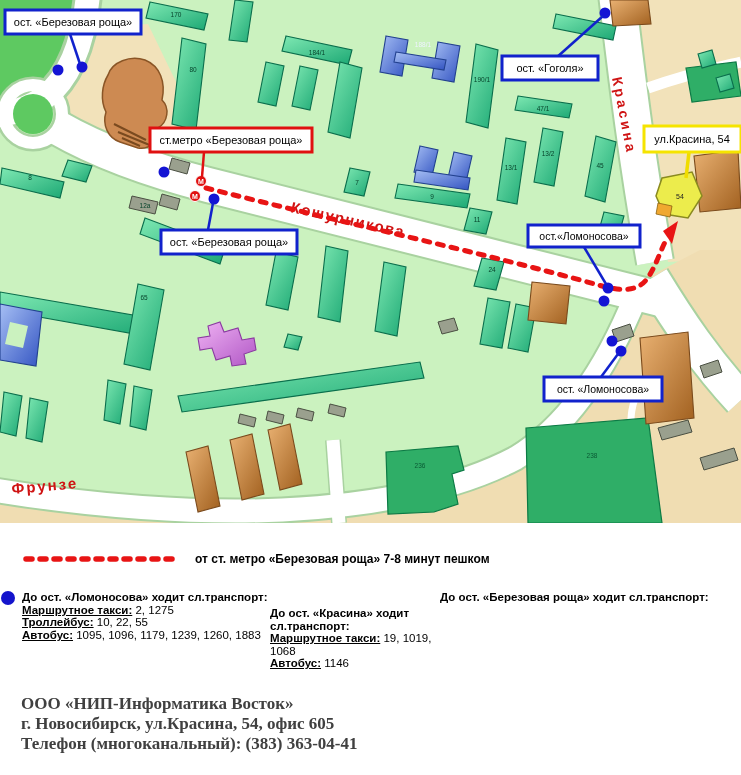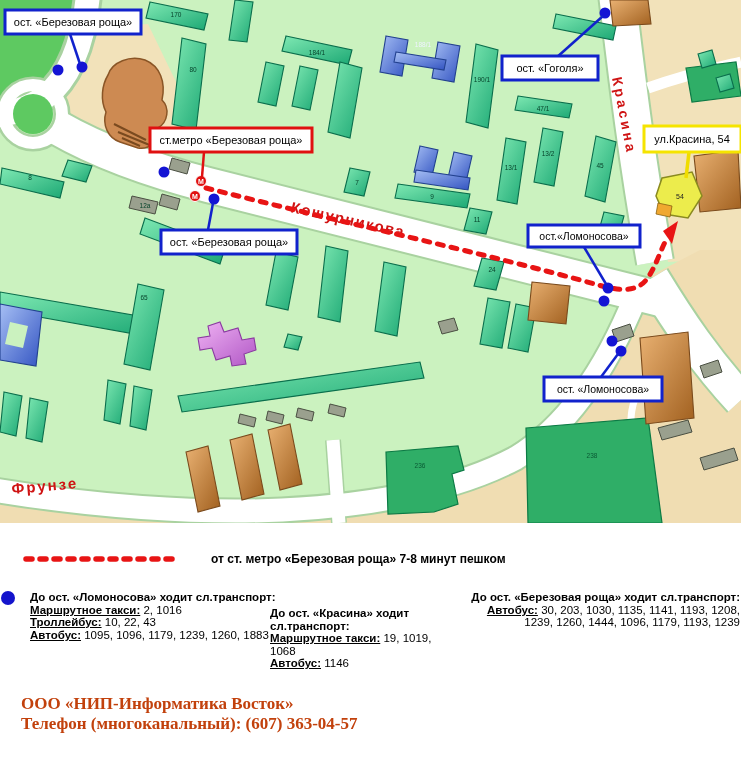--- a/index.html
+++ b/index.html
@@ -7,32 +7,32 @@
           font-family:"Liberation Sans",sans-serif;overflow:hidden;}
   .map-svg{position:absolute;left:0;top:0;}
   svg text{font-family:"Liberation Sans",sans-serif;}
   .map-label-text{font-size:11px;fill:#000;}
   .map-label-text.small{font-size:10.5px;}
   .bnum{font-size:6.5px;fill:#07432b;}
   .bnum.onblue{fill:#eef3ff;}
   .bnum.onyellow{fill:#222;font-size:7px;}
   .bnum.onflat{fill:#0a5a34;}
   .street{font-weight:bold;fill:#cf1414;}
-  .legend-route{position:absolute;left:22px;top:552px;display:flex;align-items:center;gap:27px;}
+  .legend-route{position:absolute;left:22px;top:552px;display:flex;align-items:center;gap:11px;}
   .legend-route .note{font-size:12px;font-weight:bold;color:#000;}
   .legend-stop-dot{position:absolute;left:1px;top:591px;width:14px;height:14px;border-radius:50%;background:#1414cc;}
   .col{position:absolute;top:591px;font-size:11.5px;line-height:12.6px;color:#000;}
   .col .title{font-weight:bold;}
   .col.c1{left:22px;width:252px;}
-  .col.c1 .title,.col.c1 .row{white-space:nowrap;margin-left:8px;}
+  .col.c1 .title,.col.c1 .row{white-space:nowrap;}
   .col.c2{left:270px;width:176px;margin-top:16px;}
-  .col.c3{left:458px;width:282px;text-align:right;}
+  .col.c3{left:440px;width:282px;}
   .u{text-decoration:underline;font-weight:bold;}
   .footer{position:absolute;left:21px;top:694px;font-family:"Liberation Serif",serif;
-          font-weight:bold;font-size:17px;line-height:19.8px;color:#c2410c;}
+          font-weight:bold;font-size:17px;line-height:19.8px;color:#404040;}
 </style>
 </head>
 <body>
 
 <div class="canvas">
 
   <svg class="map-svg" width="741" height="523" viewBox="0 0 741 523">
     <defs>
       <linearGradient id="gTeal" x1="0" y1="0" x2="1" y2="1">
         <stop offset="0" stop-color="#7fe9b3"></stop>
@@ -276,34 +276,34 @@
     <svg width="162" height="12">
       <line x1="4" y1="6" x2="158" y2="6" stroke="#e81414" stroke-width="5.5" stroke-dasharray="6 8" stroke-linecap="round"></line>
     </svg>
     <span class="note">от ст. метро «Березовая роща» 7-8 минут пешком</span>
   </div>
 
   <div class="legend-stop-dot"></div>
 
   <div class="col c1">
     <div class="title">До ост. «Ломоносова» ходит сл.транспорт:</div>
-    <div class="row"><span class="u">Маршрутное такси:</span> <span>2, 1016</span></div>
-    <div class="row"><span class="u">Троллейбус:</span> <span>10, 22, 43</span></div>
+    <div class="row"><span class="u">Маршрутное такси:</span> <span>2, 1275</span></div>
+    <div class="row"><span class="u">Троллейбус:</span> <span>10, 22, 55</span></div>
     <div class="row"><span class="u">Автобус:</span> <span>1095, 1096, 1179, 1239, 1260, 1883</span></div>
   </div>
 
   <div class="col c2">
     <div class="title">До ост. «Красина» ходит сл.транспорт:</div>
     <div class="row"><span class="u">Маршрутное такси:</span> <span>19, 1019, 1068</span></div>
     <div class="row"><span class="u">Автобус:</span> <span>1146</span></div>
   </div>
 
   <div class="col c3">
     <div class="title">До ост. «Березовая роща» ходит сл.транспорт:</div>
-    <div class="row"><span class="u">Автобус:</span> <span>30, 203, 1030, 1135, 1141, 1193, 1208, 1239, 1260, 1444, 1096, 1179, 1193, 1239</span></div>
   </div>
 
   <div class="footer">
     <div>ООО «НИП-Информатика Восток»</div>
-    <div>Телефон (многоканальный): (607) 363-04-57</div>
+    <div>г. Новосибирск, ул.Красина, 54, офис 605</div>
+    <div>Телефон (многоканальный): (383) 363-04-41</div>
   </div>
 
 </div>
 
 </body></html>

